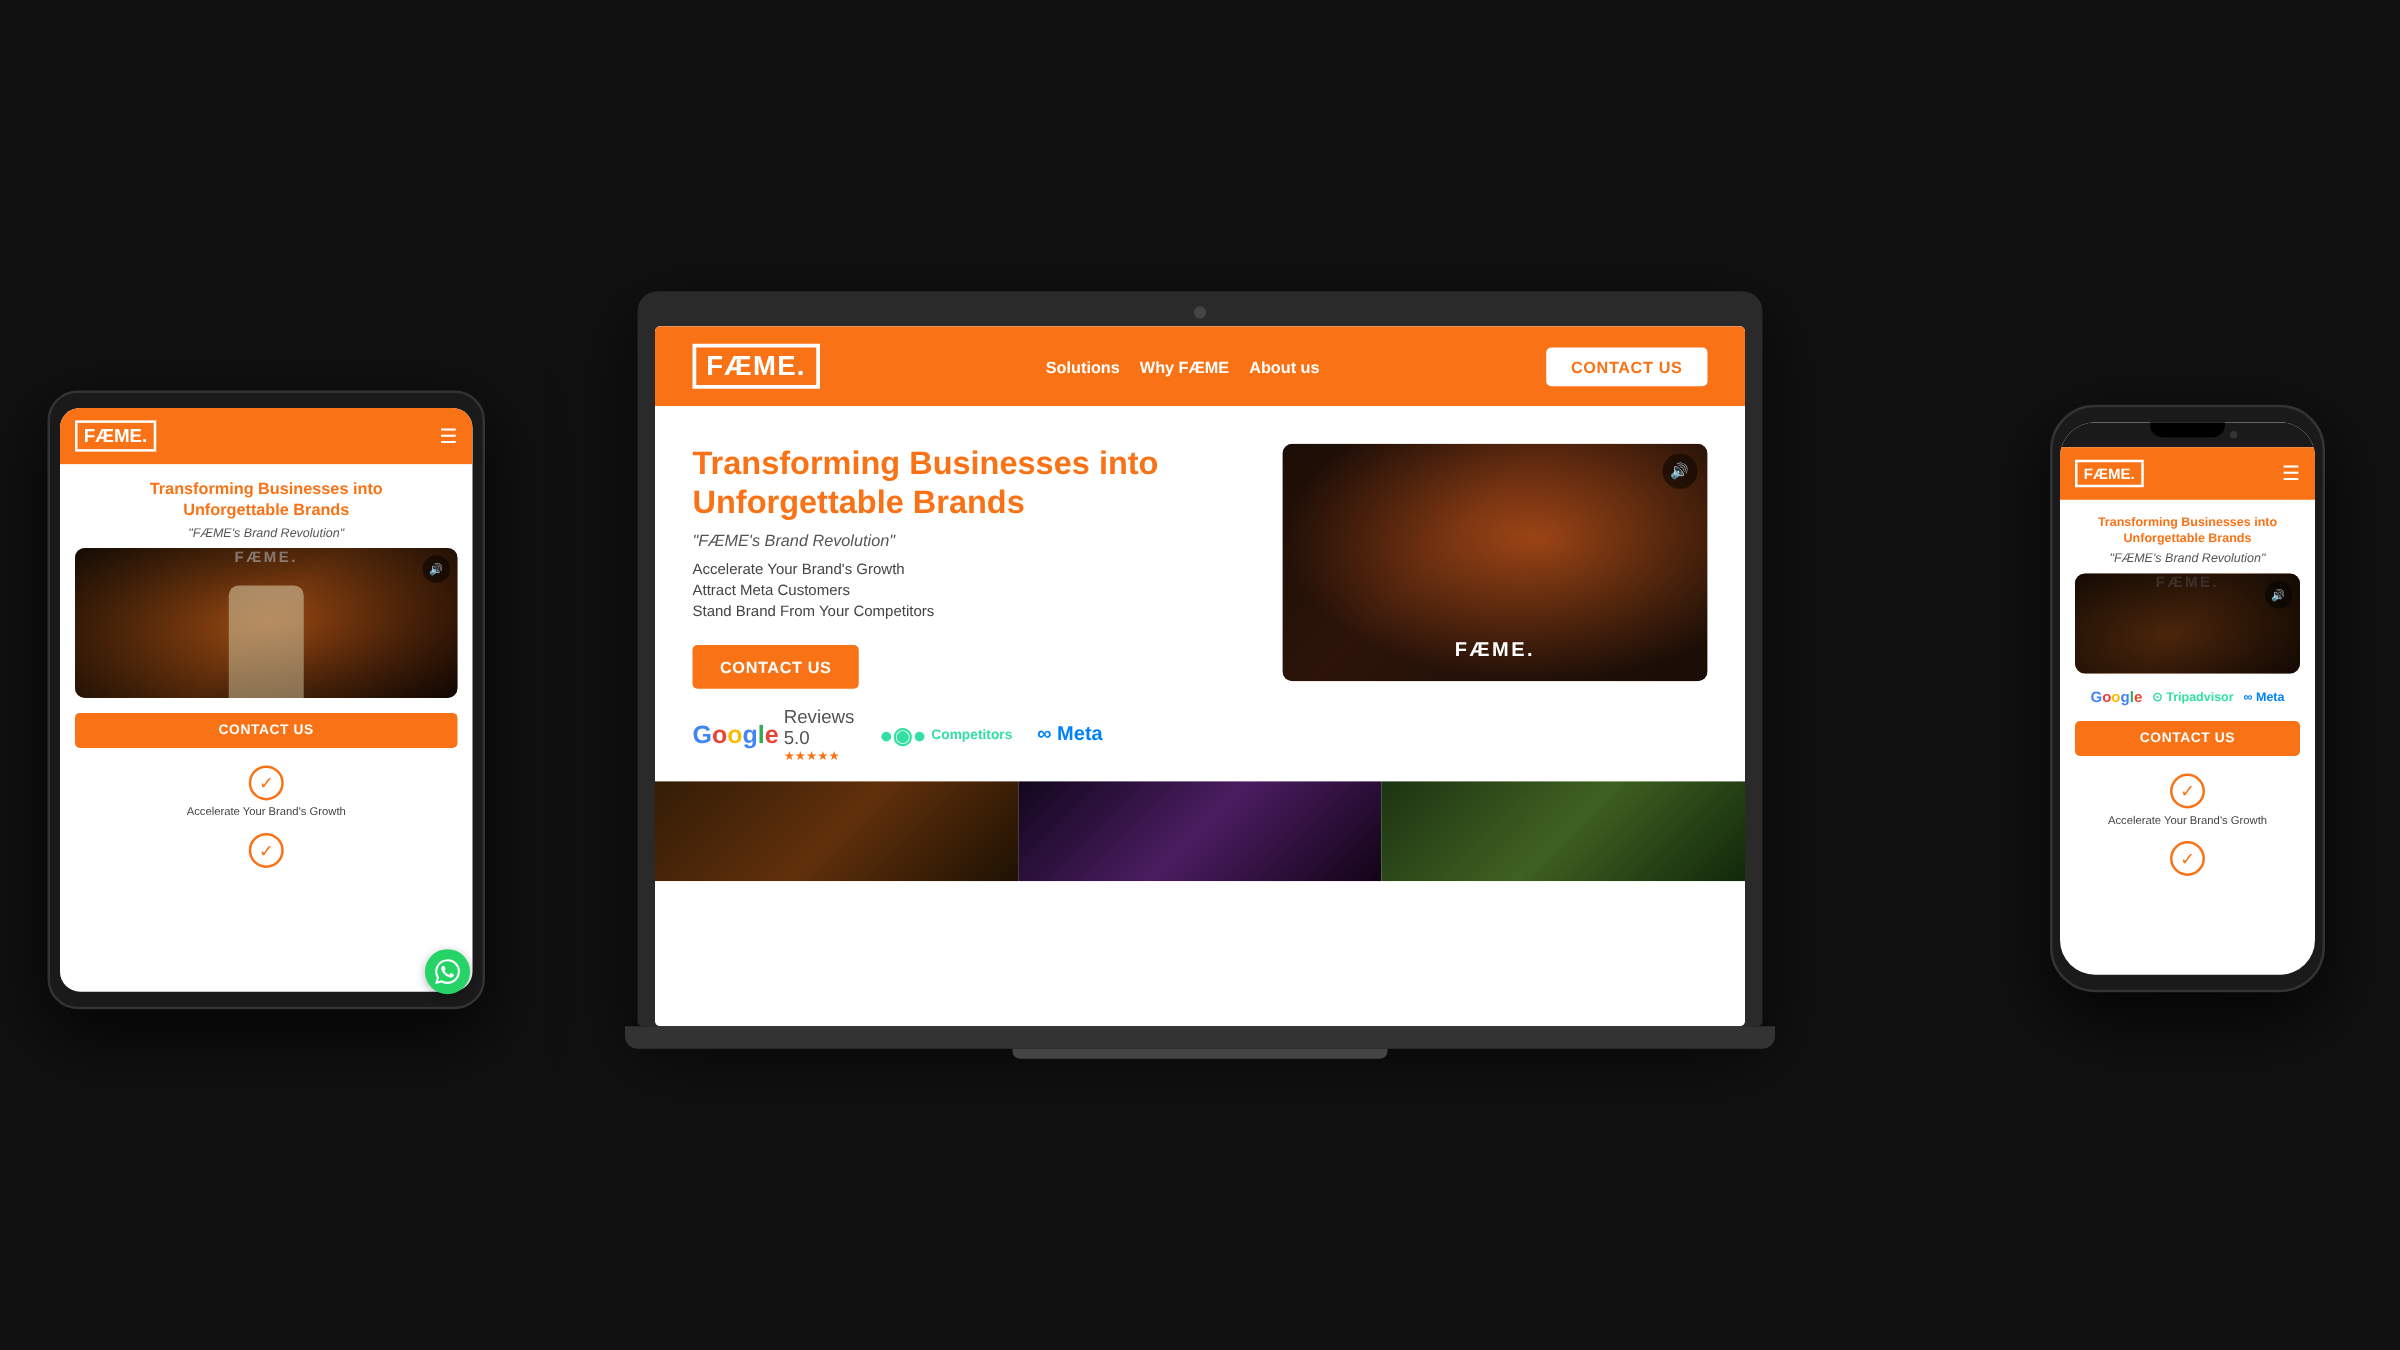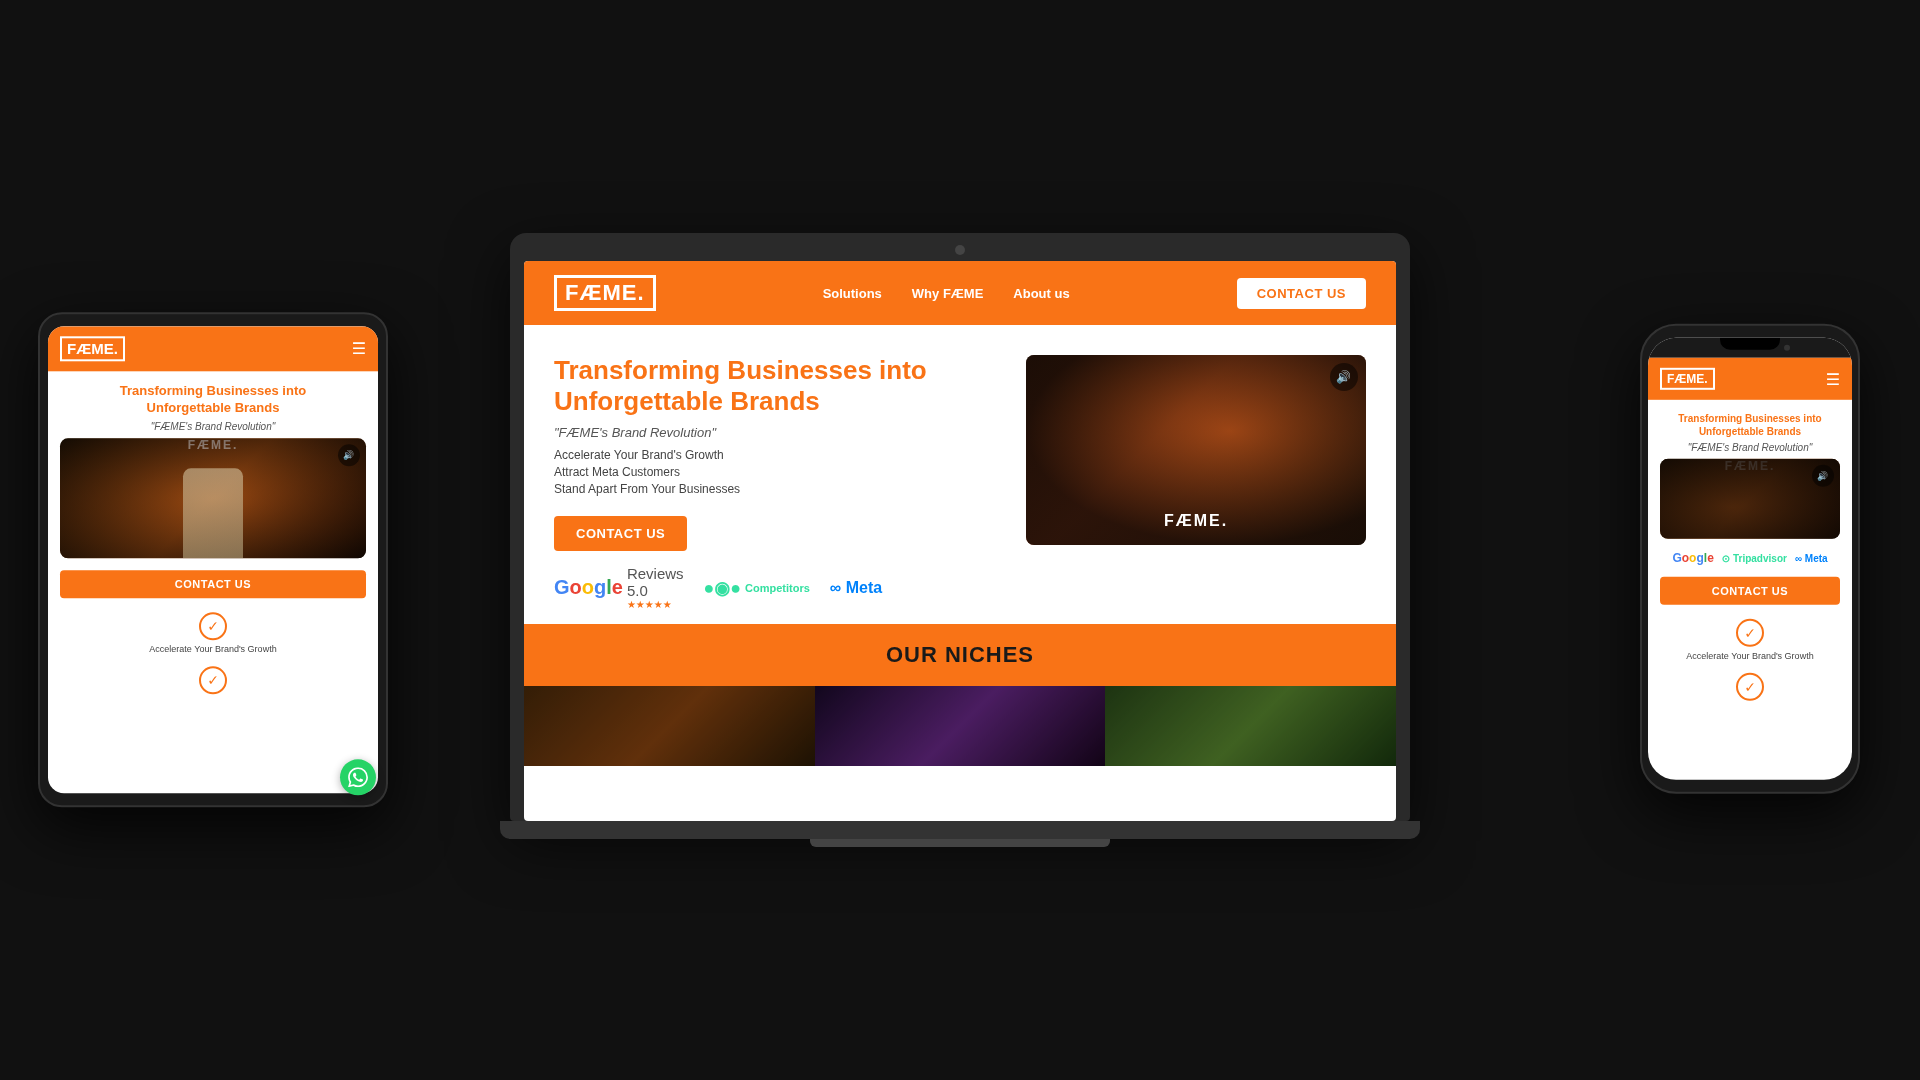--- a/index.html
+++ b/index.html
@@ -75,21 +75,21 @@
     .site-logo {
       font-size: 22px;
       font-weight: 900;
       color: #fff;
       letter-spacing: 1px;
       border: 3px solid #fff;
       padding: 2px 8px;
     }
     .site-nav-links {
       display: flex;
-      gap: 30px;
+      gap: 16px;
       flex: 1;
       justify-content: center;
     }
     .site-nav-links a {
       color: #fff;
       text-decoration: none;
       font-size: 13px;
       font-weight: 600;
     }
     .site-nav-btn {
@@ -489,21 +489,21 @@
       <div class="site-hero">
         <div class="site-hero-text">
           <h1>
             <span>Transforming Businesses into</span><br>
             <span style="color:#f97316;">Unforgettable Brands</span>
           </h1>
           <p class="tagline">"FÆME's Brand Revolution"</p>
           <div class="site-hero-bullets">
             <p>Accelerate Your Brand's Growth</p>
             <p>Attract Meta Customers</p>
-            <p>Stand Apart From Your Businesses</p>
+            <p>Stand Brand From Your Competitors</p>
           </div>
           <button class="site-hero-cta">CONTACT US</button>
         </div>
         <div class="site-hero-video">
           <div class="site-hero-video-bg">
             <div class="site-video-people"></div>
           </div>
           <div class="site-video-logo">FÆME.</div>
           <div class="site-video-sound">🔊</div>
         </div>
@@ -519,25 +519,20 @@
             <div class="google-stars">★★★★★</div>
           </div>
         </div>
         <div class="tripadvisor-logo">
           <span class="tripadvisor-owl">●◉●</span>
           <span>Competitors</span>
         </div>
         <div class="meta-logo">∞ Meta</div>
       </div>
 
-      <div class="site-niches-bar">
-        <h2>
-          <span style="color:#1a1a1a;">OUR</span><span> NICHES</span>
-        </h2>
-      </div>
 
       <div class="site-niches-images">
         <div class="niche-img niche-img-1">
           <div class="niche-img-overlay"></div>
         </div>
         <div class="niche-img niche-img-2">
           <div class="niche-img-overlay"></div>
         </div>
         <div class="niche-img niche-img-3">
           <div class="niche-img-overlay"></div>

